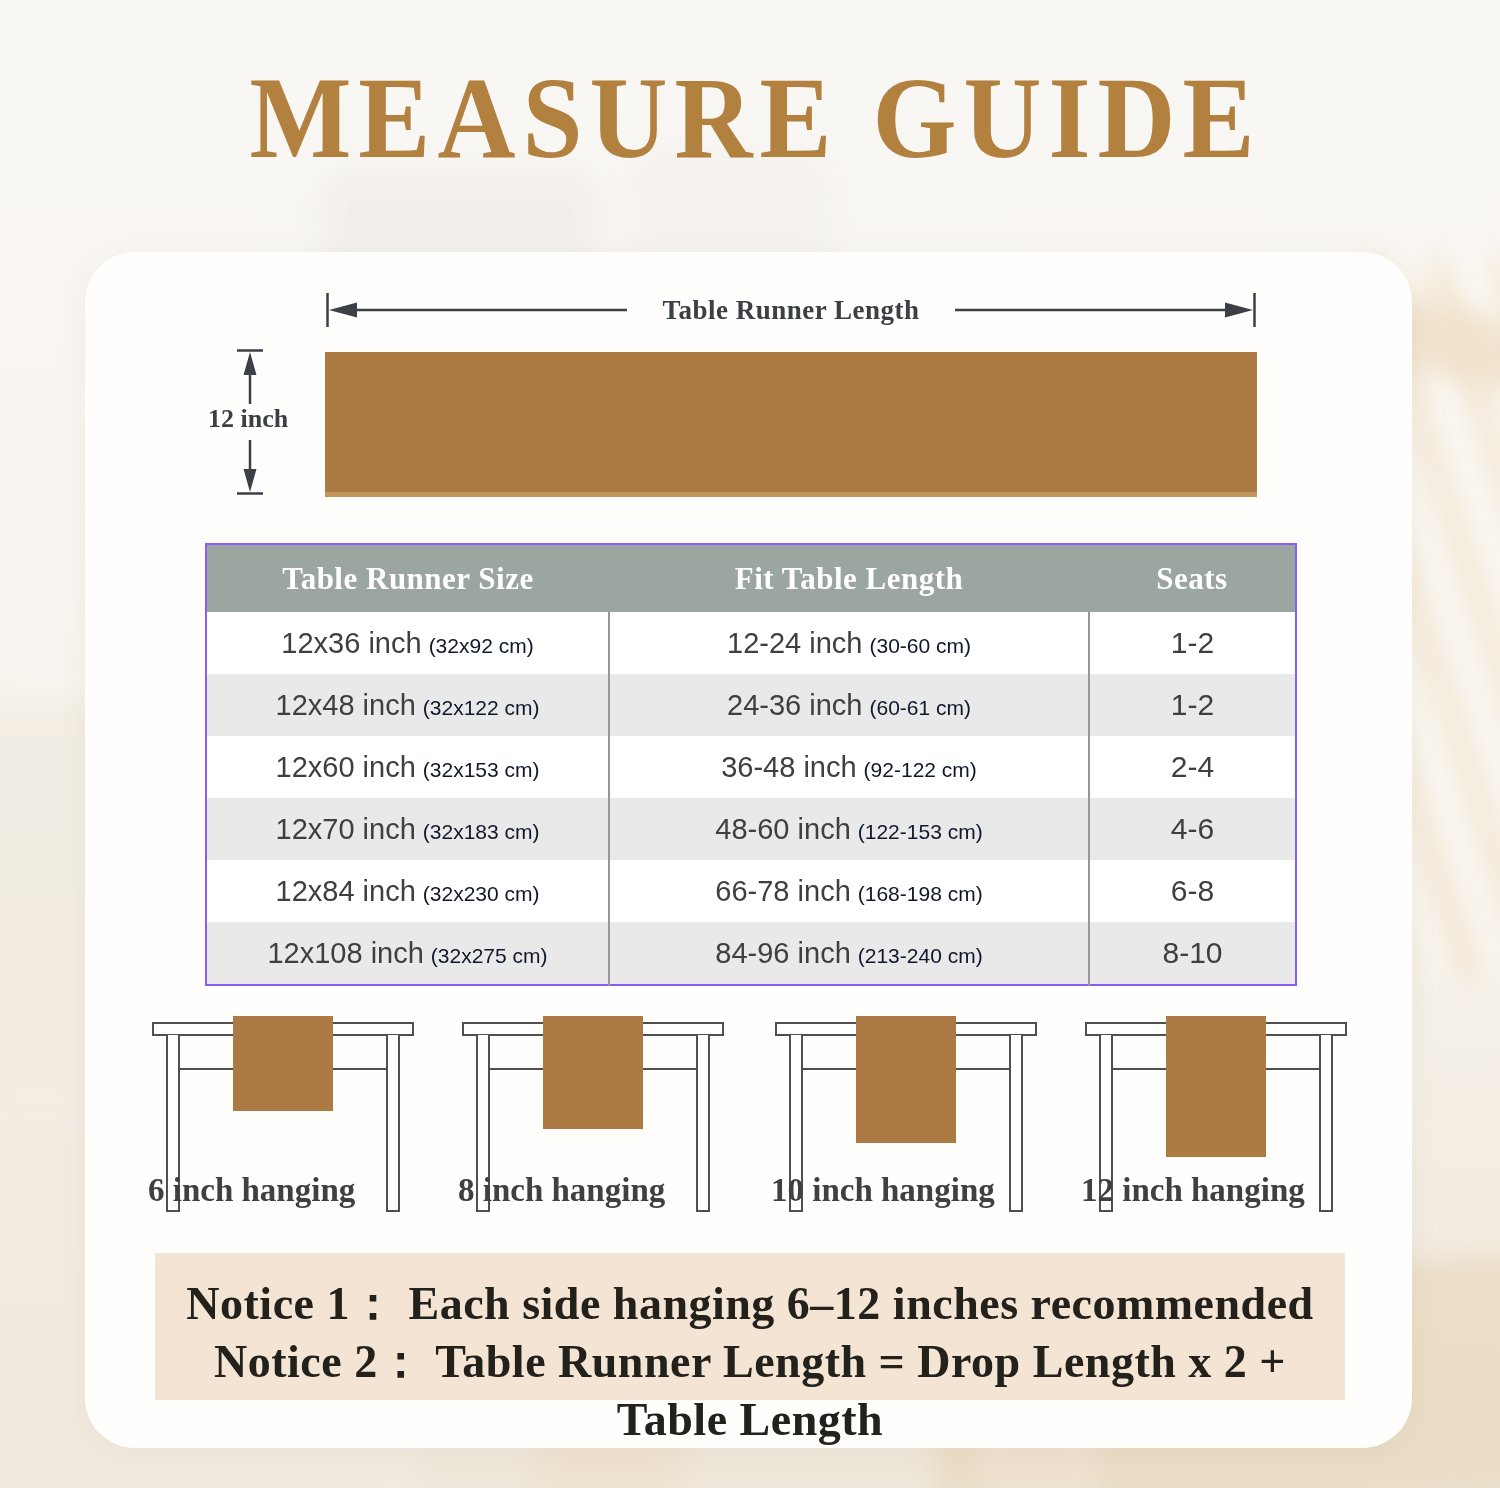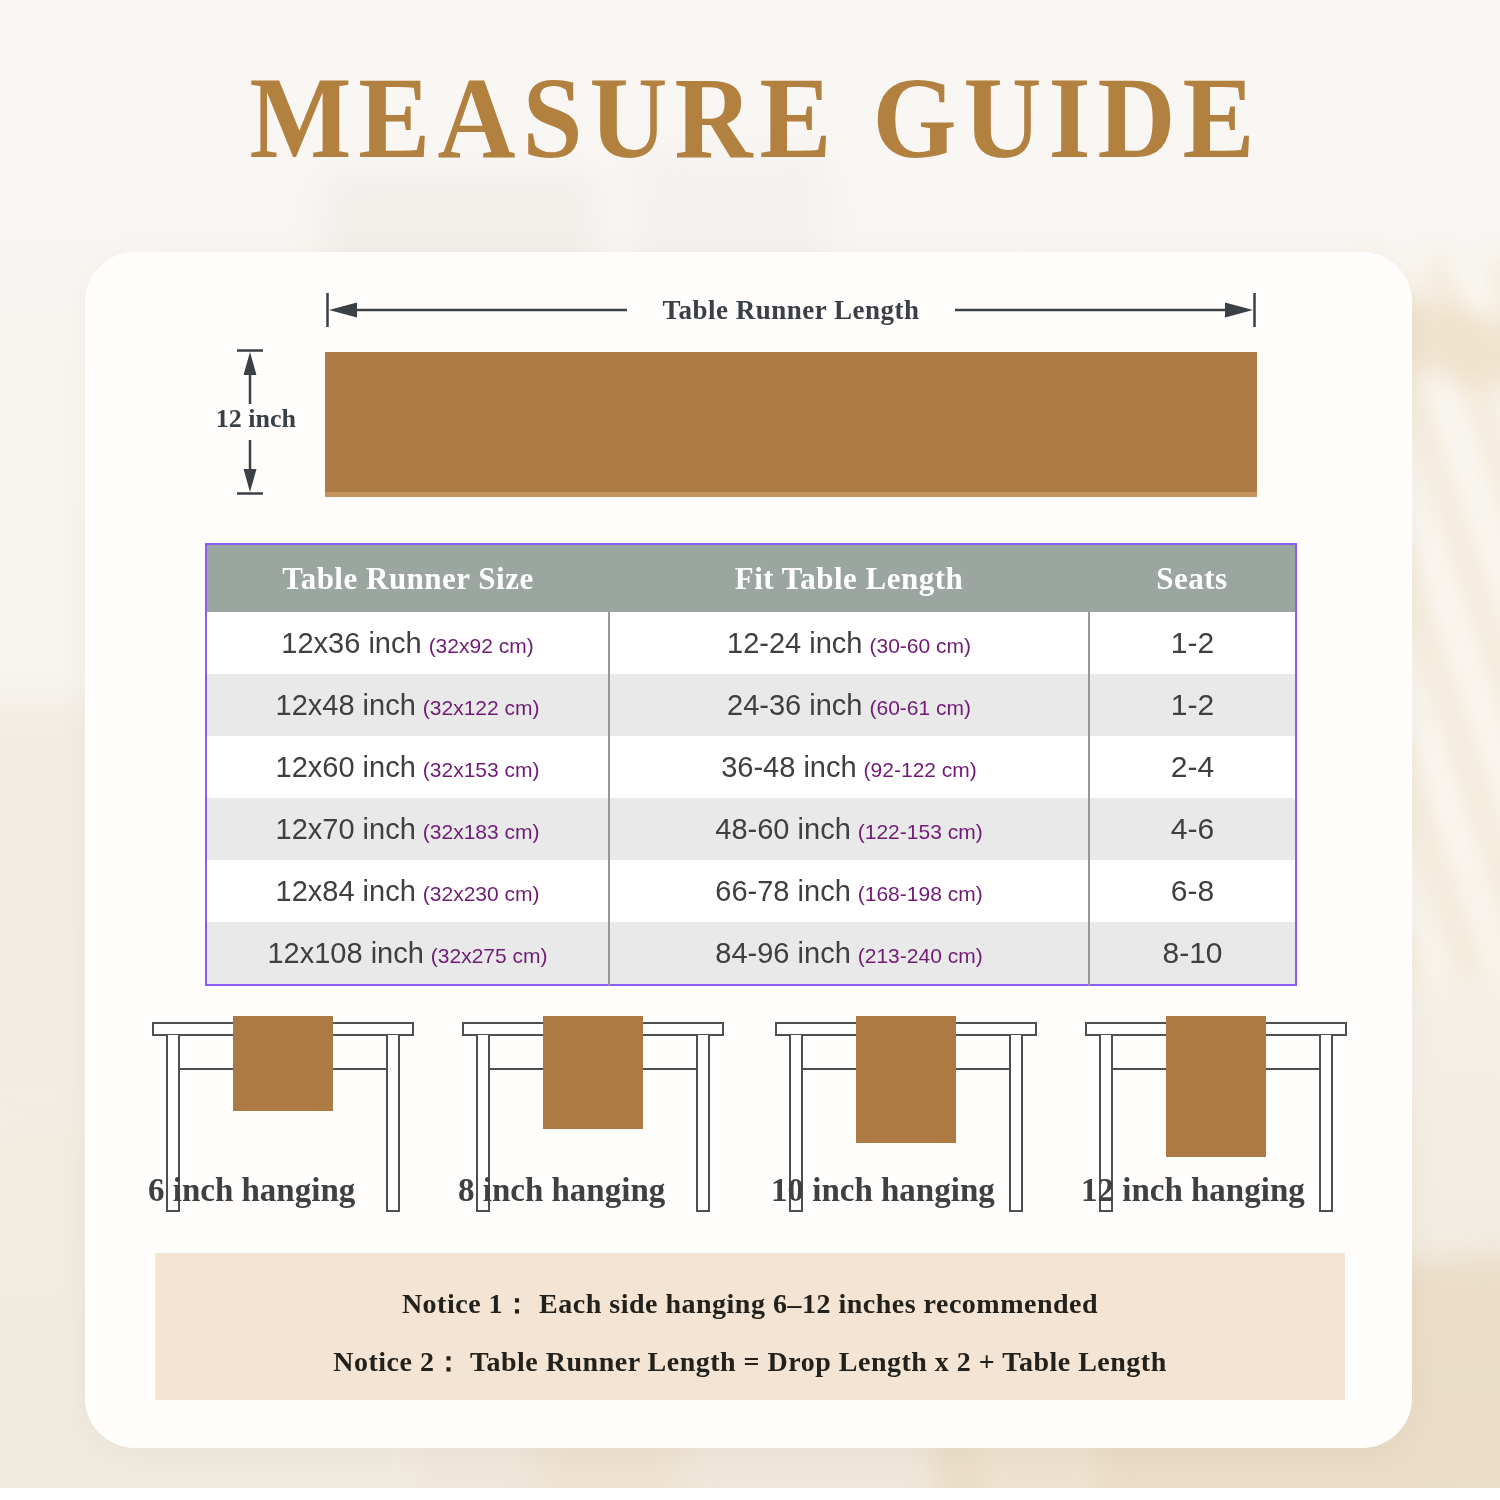--- a/index.html
+++ b/index.html
@@ -35,35 +35,35 @@
   .h-arrow svg{position:absolute;inset:0;}
   .h-arrow-label{position:absolute;left:0;right:0;top:3px;text-align:center;
                  font-size:27px;font-weight:bold;color:#3b4046;letter-spacing:.5px;}
 
   
   .runner-swatch{position:absolute;left:240px;top:100px;width:932px;height:140px;
                  background:#ad7a44;border-bottom:5px solid #c3945c;}
 
   
   .v-arrow{position:absolute;left:140px;top:96px;width:50px;height:148px;}
-  .v-arrow-label{position:absolute;left:123px;top:152px;width:88px;text-align:right;
+  .v-arrow-label{position:absolute;left:123px;top:152px;width:88px;text-align:left;
                  font-size:26px;font-weight:bold;color:#3b4046;}
 
   
   table.size-table{position:absolute;left:120px;top:291px;width:1090px;border-collapse:collapse;
                    table-layout:fixed;text-align:center;}
   table.size-table col.c1{width:403px;} table.size-table col.c2{width:480px;} table.size-table col.c3{width:207px;}
   .size-table th{height:65px;background:#9ca6a0;color:#ffffff;font-size:31px;font-weight:bold;
                  letter-spacing:.5px;border:none;}
   .size-table td{height:60px;font-family:"Liberation Sans","DejaVu Sans",sans-serif;
                  font-size:29px;color:#3f3f3f;background:#ffffff;}
   .size-table tbody tr:nth-child(even) td{background:#e9e9ea;}
   .size-table tbody td + td{border-left:2px solid #97979a;}
   .size-table{border:2px solid #8b5cf6;}
-  .size-table .sub{font-size:21px;color:#701a75;margin-left:7px;}
+  .size-table .sub{font-size:21px;color:#0f172a;margin-left:7px;}
   .size-table td.seats{font-size:30px;}
 
   
   .ill{position:absolute;top:770px;width:270px;height:196px;}
   .ill.p1{left:63px;} .ill.p2{left:373px;} .ill.p3{left:686px;} .ill.p4{left:996px;}
   .ill .top{position:absolute;left:4px;right:4px;top:0;height:14px;background:#fff;
             border:2px solid #4f4f4f;box-sizing:border-box;}
   .ill .leg{position:absolute;top:13px;width:14px;height:177px;background:#fff;
             border:2px solid #4f4f4f;border-top:none;box-sizing:border-box;}
   .ill .leg.l{left:18px;} .ill .leg.r{right:18px;}
@@ -71,21 +71,21 @@
   .ill .runner{position:absolute;left:50%;transform:translateX(-50%);width:100px;top:-6px;
                background:#ad7a44;z-index:2;}
   .ill.p1 .runner{height:95px;} .ill.p2 .runner{height:113px;}
   .ill.p3 .runner{height:127px;} .ill.p4 .runner{height:141px;}
   .ill .cap{position:absolute;left:0;right:0;top:150px;text-align:left;z-index:3;
             font-size:33px;font-weight:bold;color:#404040;}
 
   
   .notice{position:absolute;left:70px;top:1001px;width:1190px;height:147px;background:#f4e4d3;
           text-align:center;box-sizing:border-box;padding-top:22px;}
-  .notice p{margin:0;line-height:58px;font-size:28px;font-weight:bold;color:#23211c;letter-spacing:.5px;}
+  .notice p{margin:0;line-height:58px;font-size:46px;font-weight:bold;color:#23211c;letter-spacing:.5px;}
 </style>
 </head>
 <body>
 
 <div class="stage">
 
   <div class="bg">
     <div class="blob shelf1"></div>
     <div class="blob shelf2"></div>
     <div class="blob leftwall"></div>

